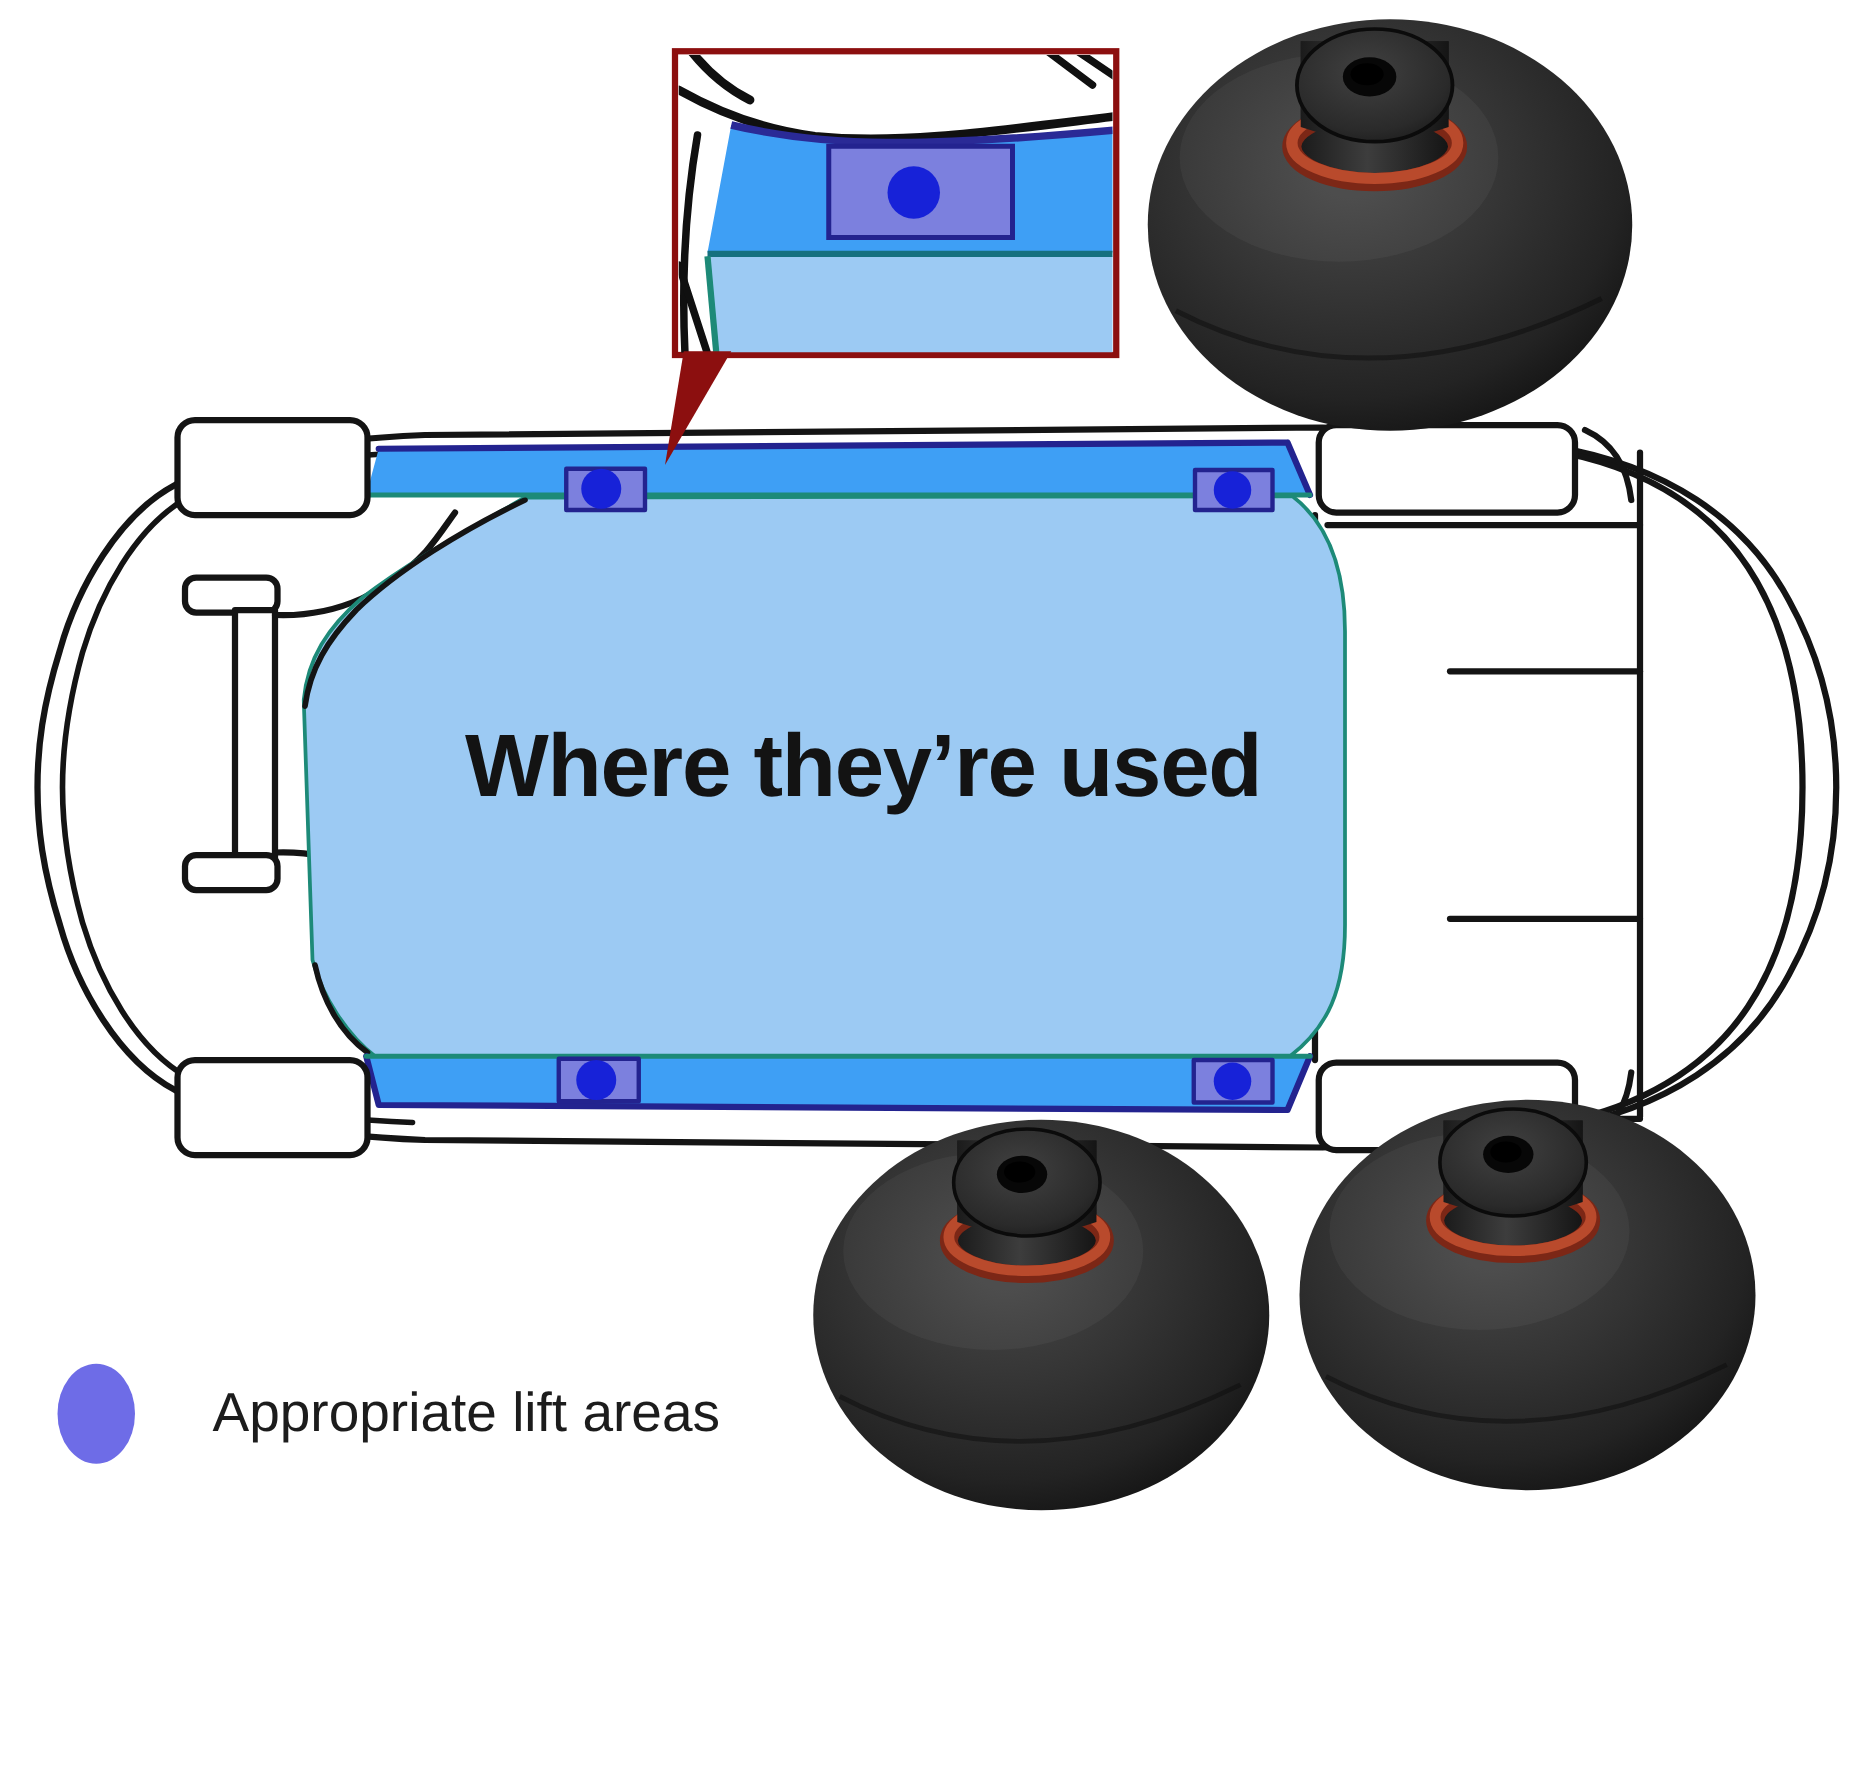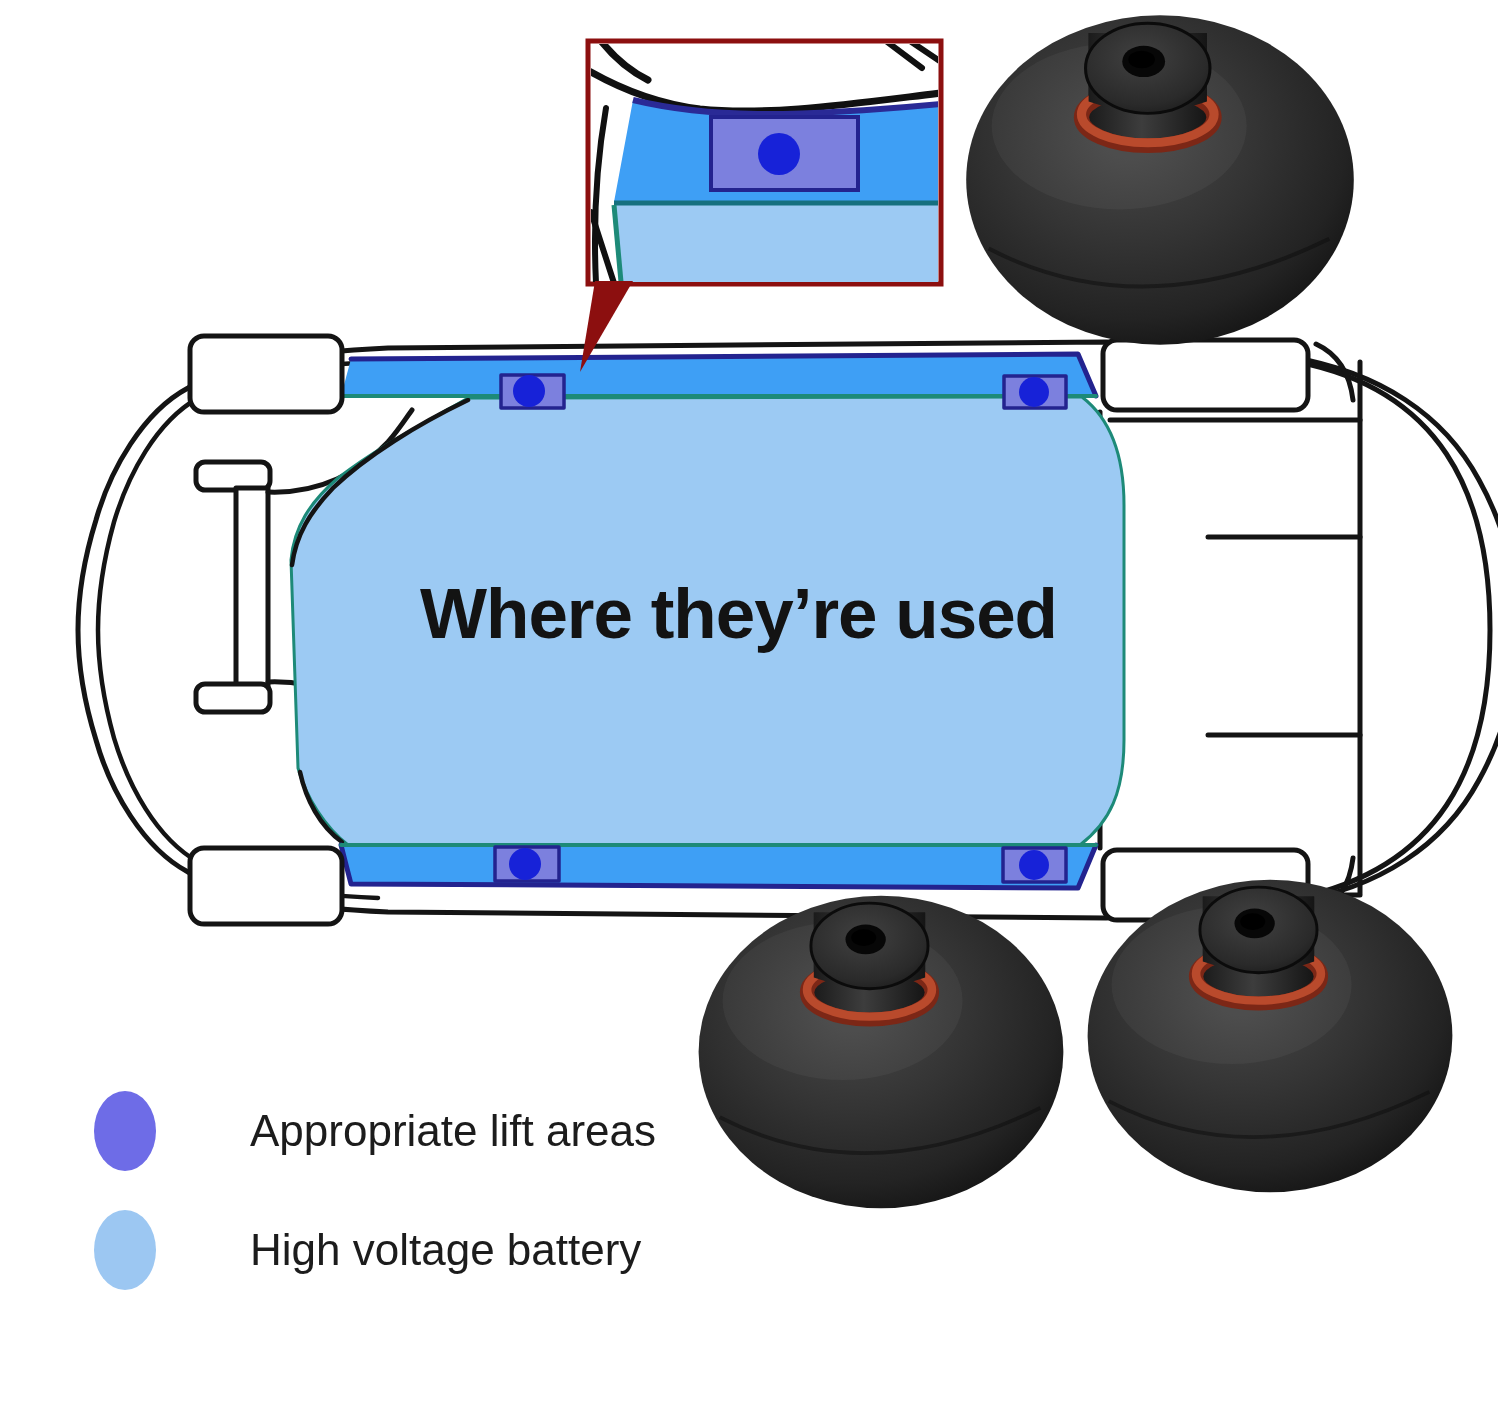--- a/index.html
+++ b/index.html
@@ -1,26 +1,26 @@
 <!DOCTYPE html>
 <html><head>
 <meta charset="utf-8">
 <style>
   html,body{margin:0;padding:0;background:#ffffff;}
   body{width:1498px;height:1412px;position:relative;overflow:hidden;
        font-family:"Liberation Sans", sans-serif;}
-  .canvas{position:absolute;inset:0;background:#ffffff;margin-left:48px;}
+  .canvas{position:absolute;inset:0;background:#ffffff;}
   svg{position:absolute;left:0;top:0;}
   .title{
     position:absolute;left:372px;top:578px;
     font-size:71px;font-weight:700;color:#131313;
     letter-spacing:-1px;white-space:nowrap;line-height:1;
   }
   .legend{position:absolute;left:46px;top:1090px;}
-  .legend-row{display:flex;align-items:center;margin-bottom:37px;height:82px;gap:32px;}
+  .legend-row{display:flex;align-items:center;margin-bottom:37px;height:82px;}
   .legend-swatch{width:62px;height:80px;border-radius:50%;flex:0 0 auto;}
   .legend-row:nth-child(3) .legend-swatch{width:66px;height:68px;}
   .legend-label{margin-left:62px;font-size:44px;color:#1c1c1c;white-space:nowrap;}
 </style>
 </head>
 <body>
 
 <div class="canvas">
 
 <svg width="1498" height="1412" viewBox="0 0 1498 1412">
@@ -195,19 +195,15 @@
   </g>
 </svg>
 
 <div class="title">Where they’re used</div>
 
 <div class="legend">
   <div class="legend-row">
     <div class="legend-swatch" style="background-color: rgb(110, 108, 231);"></div>
     <div class="legend-label">Appropriate lift areas</div>
   </div>
-  <div class="legend-row">
-    <div class="legend-swatch" style="background-color: rgb(156, 199, 242);"></div>
-    <div class="legend-label">High voltage battery</div>
-  </div>
 </div>
 
 </div>
 
 </body></html>

